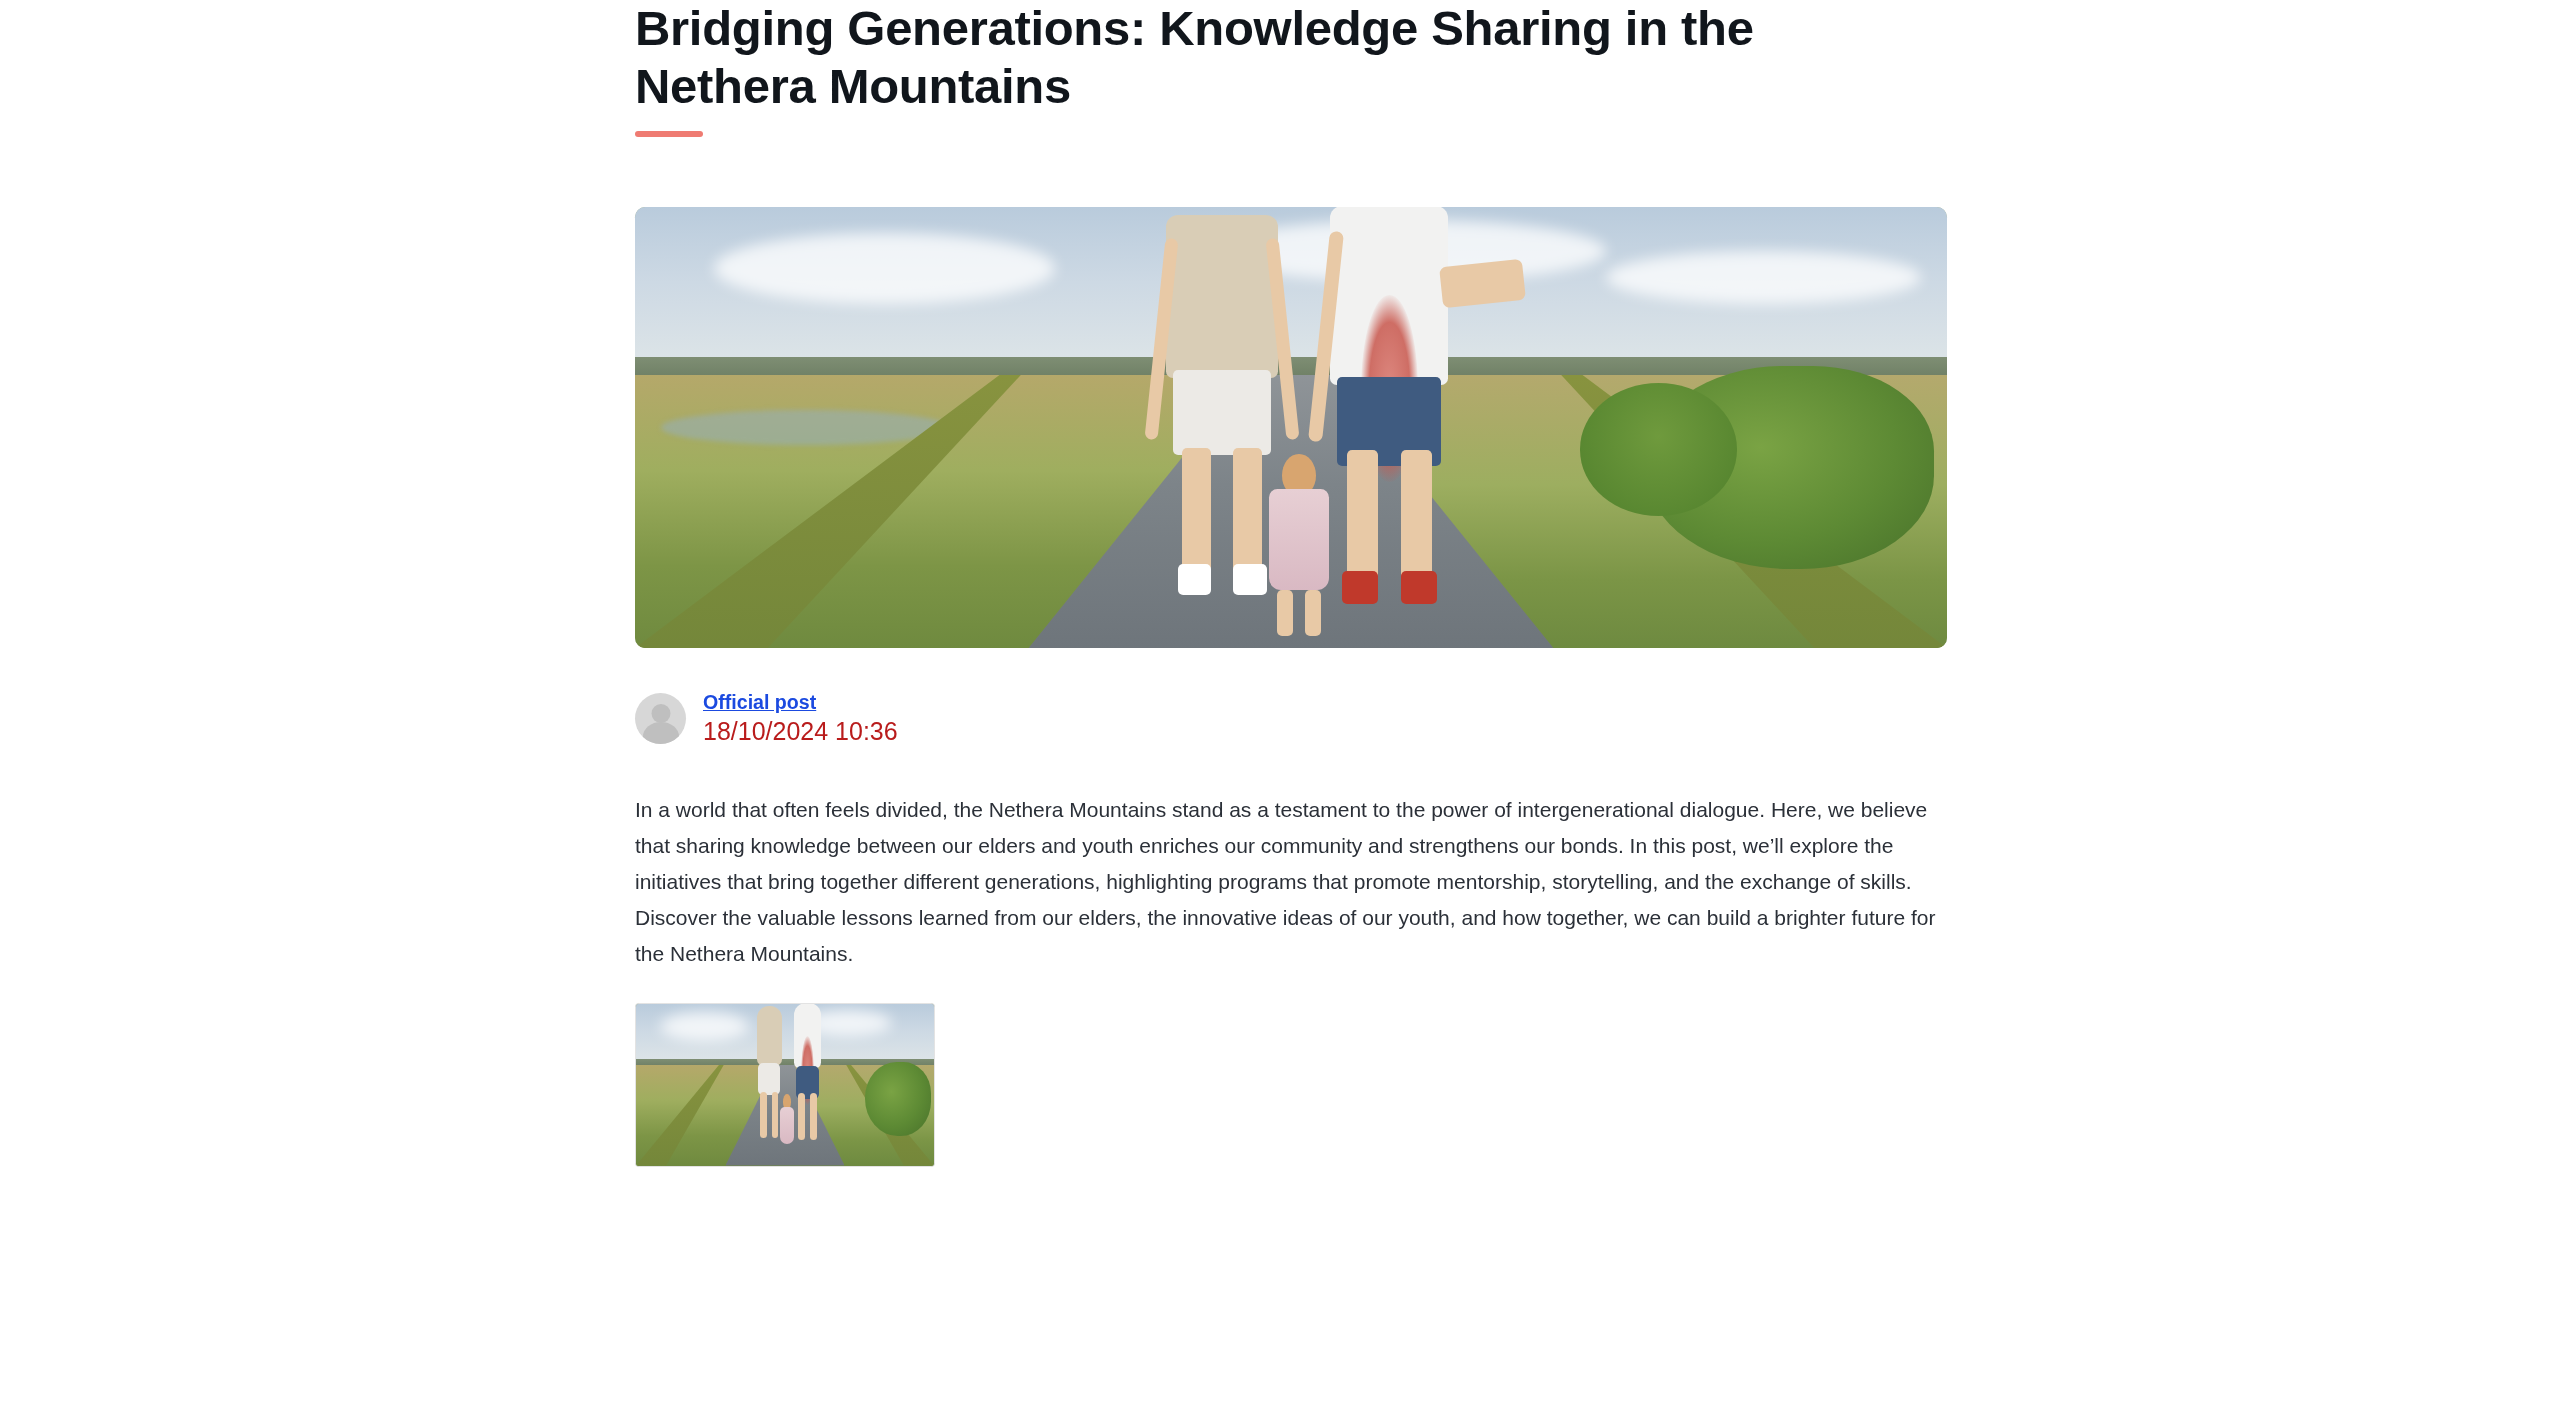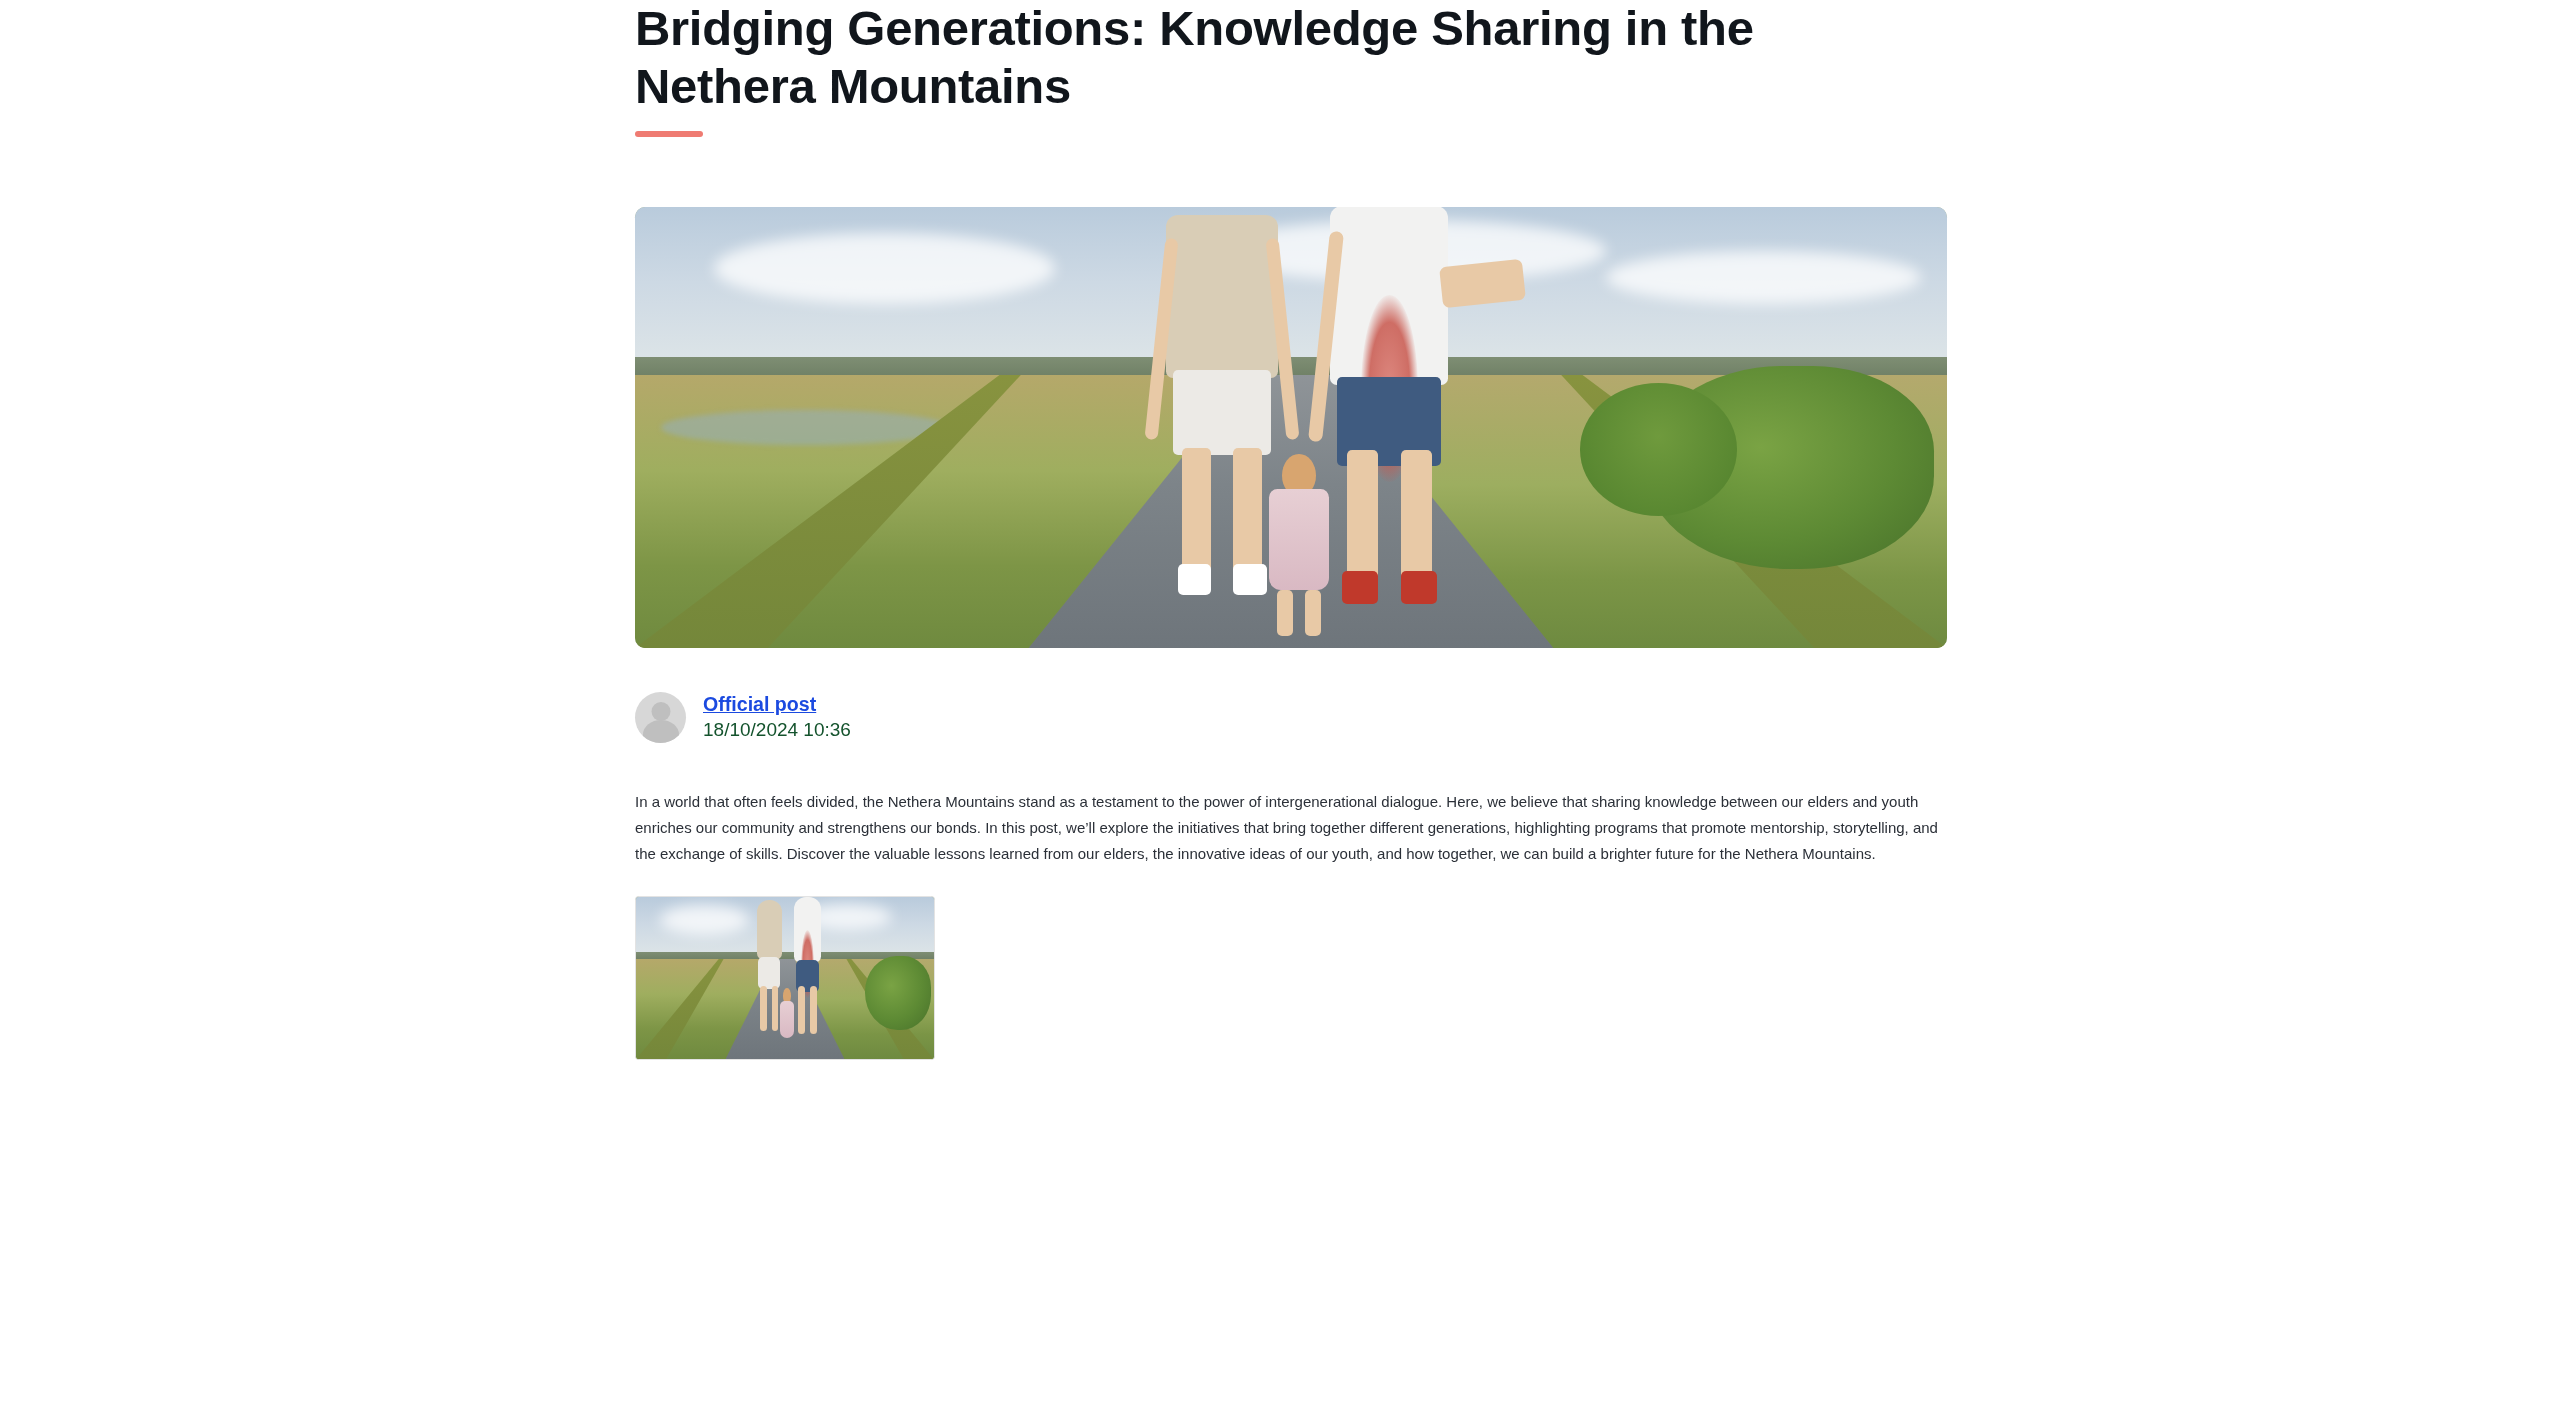--- a/index.html
+++ b/index.html
@@ -222,29 +222,29 @@
     background: #bfbfbf;
   }
   .author-meta { display: flex; flex-direction: column; gap: 5px; }
   .author-name {
     color: #1b4ae0;
     font-size: 19.6px;
     font-weight: bold;
     line-height: 1.1;
   }
   .post-date {
-    color: #14532d;
-    font-size: 19px;
+    color: #b91c1c;
+    font-size: 25px;
     line-height: 1.1;
   }
 
   
   .body-text {
     margin-top: 46px;
-    font-size: 15px;
+    font-size: 21px;
     line-height: 1.72;
     color: #2b3038;
     max-width: 1312px;
   }
 
   
   .images-bar {
     position: relative;
     margin-top: 10.2px;
     height: 27px;

